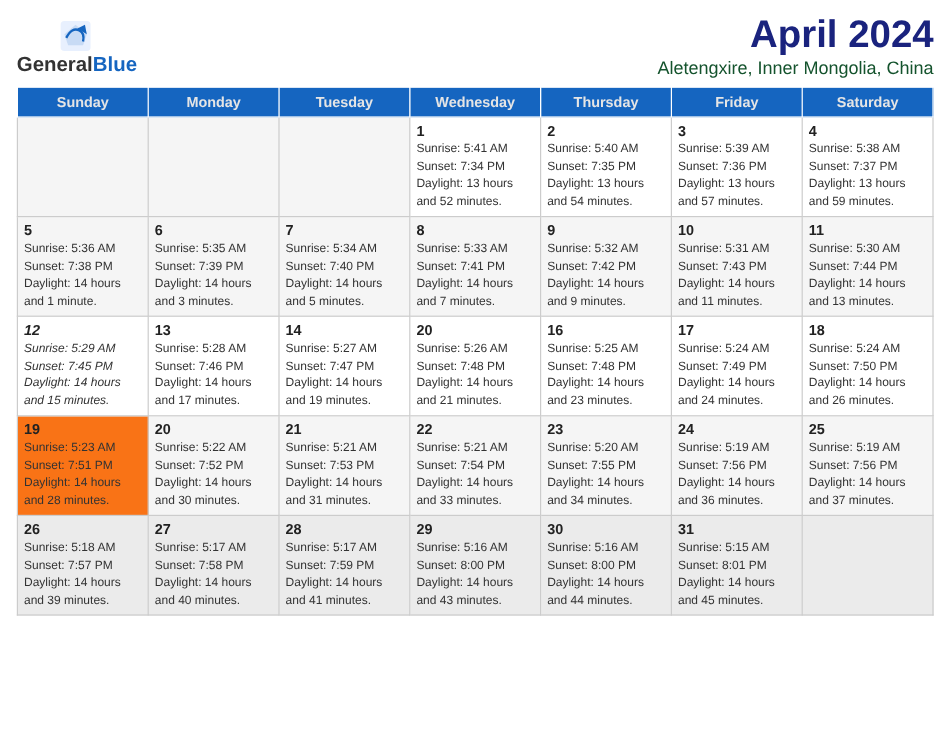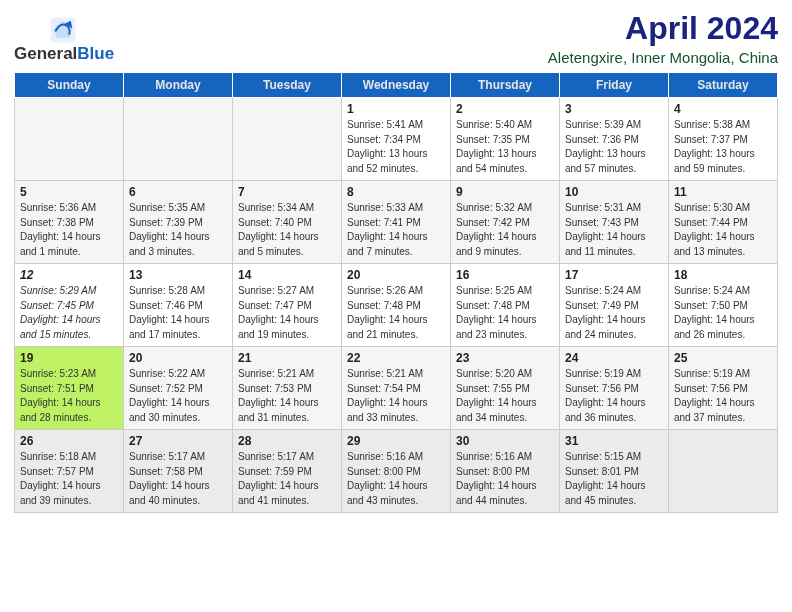--- a/index.html
+++ b/index.html
@@ -265,21 +265,21 @@
           </td>
           <td class="cal-cell" style="background: rgb(255, 255, 255);">
             <span class="day-num">18</span>
             <div class="cell-info" style="white-space: pre-line;">Sunrise: 5:24 AM
 Sunset: 7:50 PM
 Daylight: 14 hours
 and 26 minutes.</div>
           </td>
         </tr>
         <tr>
-          <td class="cal-cell" style="background: #bef264;">
+          <td class="cal-cell" style="background: #f97316;">
             <span class="day-num">19</span>
             <div class="cell-info" style="white-space: pre-line;">Sunrise: 5:23 AM
 Sunset: 7:51 PM
 Daylight: 14 hours
 and 28 minutes.</div>
           </td>
           <td class="cal-cell" style="background: rgb(245, 245, 245);">
             <span class="day-num">20</span>
             <div class="cell-info" style="white-space: pre-line;">Sunrise: 5:22 AM
 Sunset: 7:52 PM

